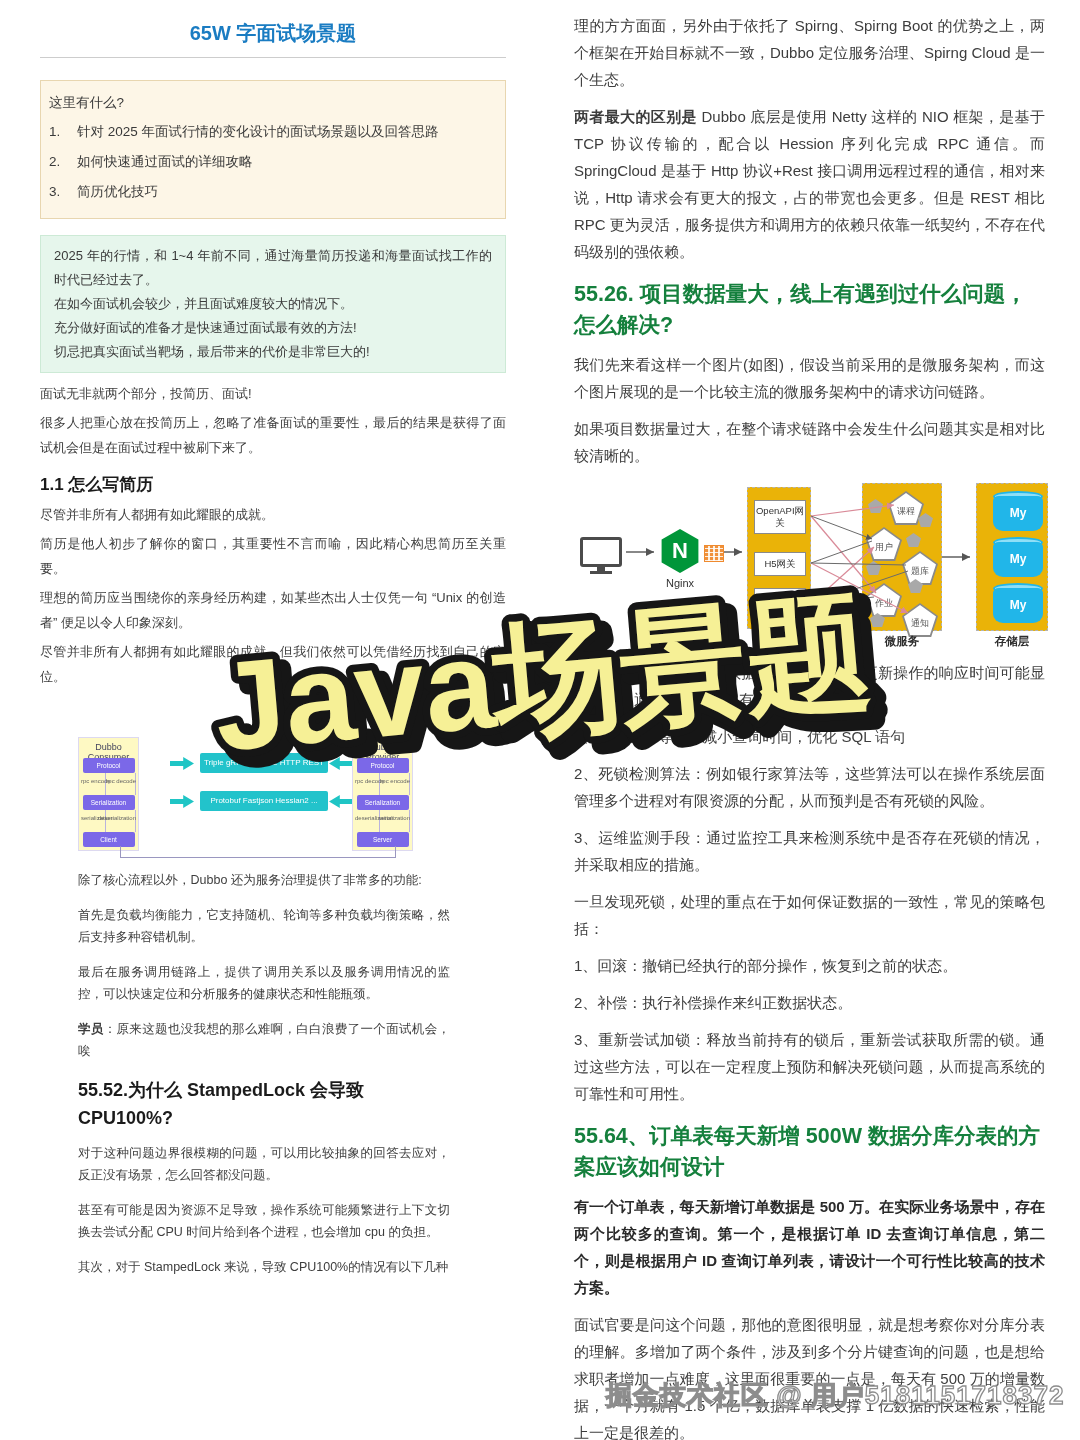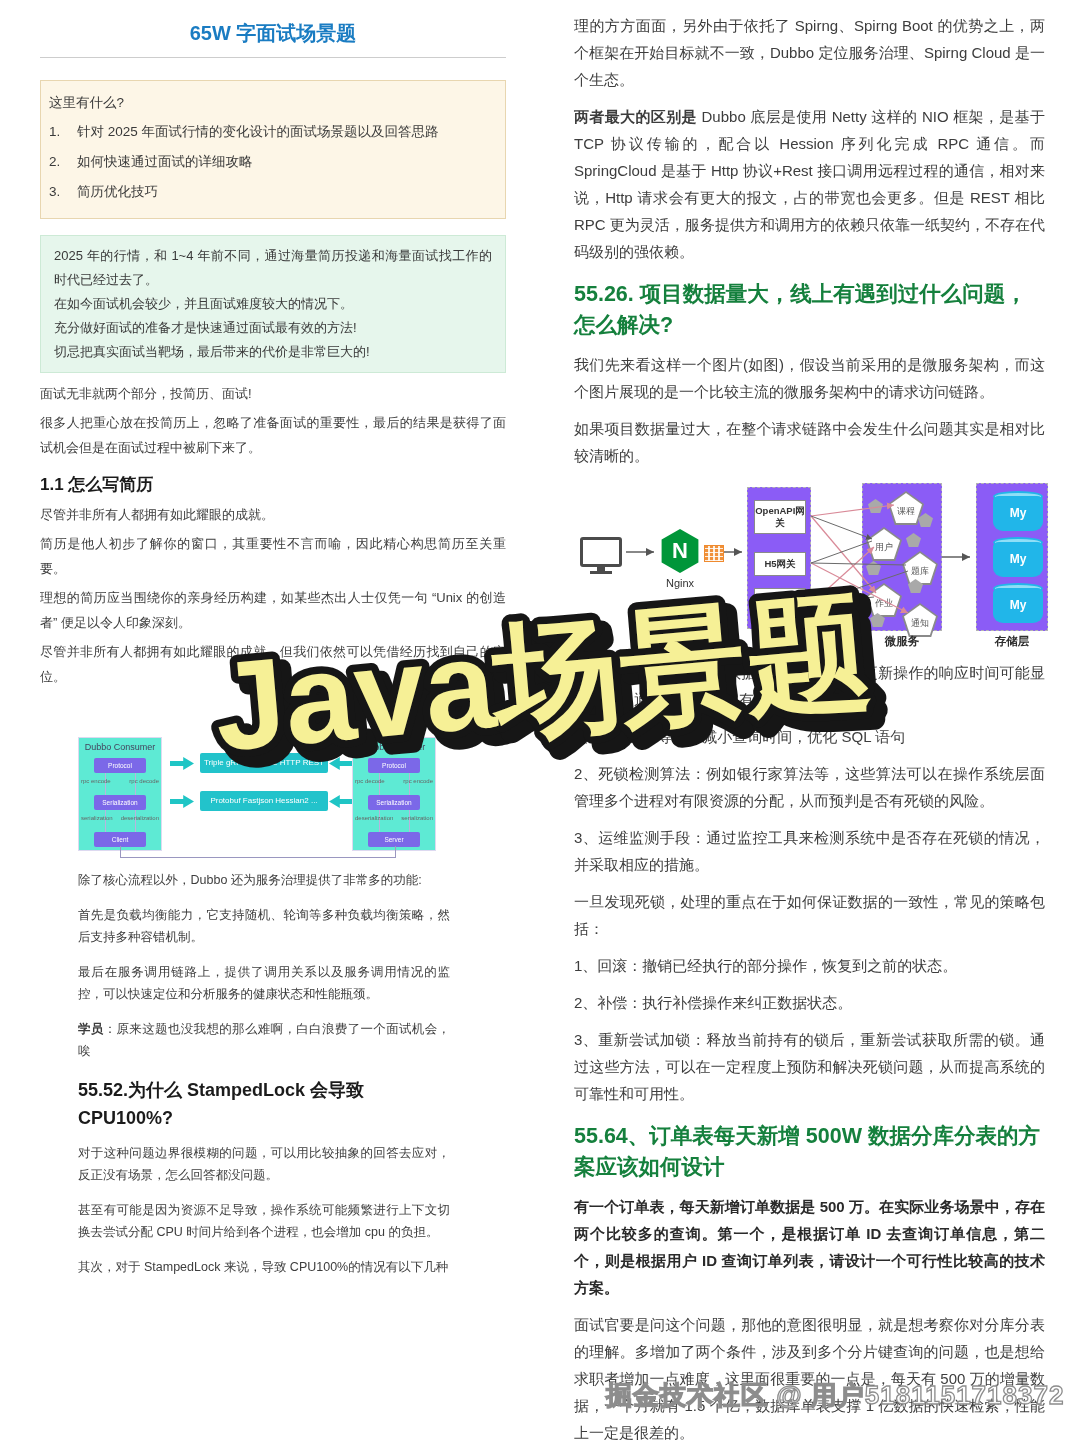--- a/index.html
+++ b/index.html
@@ -30,21 +30,21 @@
   .bs{font-size:12.5px;line-height:22px;margin:0 0 13px;text-align:justify;}
   .h-small{font-size:18px;line-height:28px;font-weight:bold;color:#1b1b1b;margin:14px 0 10px;max-width:320px;}
 
   
   .br{font-size:15px;line-height:27px;margin:0 0 10px;text-align:justify;}
   .h-right{font-size:21.5px;line-height:31px;font-weight:bold;color:#15803d;margin:14px 0 10px;}
   .bold-p{font-weight:bold;color:#2a2a2a;}
 
   
   .dubbo{position:relative;width:358px;height:122px;margin:0 0 10px 0;}
-  .d-panel{position:absolute;top:0;width:84px;height:114px;background:#5eead4;border:1px solid #ddd9f0;box-sizing:border-box;}
+  .d-panel{position:absolute;top:0;width:61px;height:114px;background:#fef9c3;border:1px solid #ddd9f0;box-sizing:border-box;}
   .d-title{font-size:9px;color:#44445e;text-align:center;margin-top:4px;}
   .d-node{position:absolute;left:50%;transform:translateX(-50%);width:52px;height:15px;background:#7b68e8;
           color:#fff;font-size:6.5px;line-height:15px;text-align:center;border-radius:2px;}
   .d-vl{position:absolute;width:1px;height:22px;background:#b9b3dd;}
   .d-el{position:absolute;font-size:6px;color:#666;}
   .el-r{right:2px;}
   .t-box{position:absolute;left:122px;width:128px;height:20px;background:#22c3cb;color:#fff;
          font-size:8px;line-height:20px;text-align:center;border-radius:2px;}
   .b-arrow{position:absolute;width:24px;height:13px;background:#1fc5c5;
            clip-path:polygon(0 30%,55% 30%,55% 0,100% 50%,55% 100%,55% 70%,0 70%);}
@@ -58,21 +58,21 @@
   .monitor::after{content:"";position:absolute;left:50%;transform:translateX(-50%);top:26px;width:8px;height:5px;background:#4b4b4b;}
   .monitor::before{content:"";position:absolute;left:50%;transform:translateX(-50%);top:31px;width:22px;height:3px;background:#4b4b4b;}
   .nginx{position:absolute;left:86px;top:50px;width:40px;height:44px;background:#009639;
          clip-path:polygon(50% 0,96% 24%,96% 76%,50% 100%,4% 76%,4% 24%);
          display:flex;align-items:center;justify-content:center;}
   .nginx b{color:#fff;font-size:22px;}
   .nginx-label{position:absolute;left:78px;top:98px;width:56px;text-align:center;font-size:11px;color:#333;}
   .fw{position:absolute;left:130px;top:66px;width:18px;height:15px;border:1px solid #ef8a2e;
       background:repeating-linear-gradient(0deg,rgba(255,255,255,.85) 0 1px,transparent 1px 4px),
                  repeating-linear-gradient(90deg,#f0913a 0 3px,#fdeedd 3px 5px);}
-  .g-box{position:absolute;border:1px dashed #b3b3b3;background:#8b5cf6;box-sizing:border-box;font-weight:bold;}
+  .g-box{position:absolute;border:1px dashed #b3b3b3;background:#eab308;box-sizing:border-box;}
   .g-label{position:absolute;font-size:11.5px;color:#2e2e2e;text-align:center;font-weight:600;}
   .gw-item{position:absolute;left:6px;width:52px;border:1px solid #8a8a8a;background:#fff;
            font-size:9.5px;line-height:12px;display:flex;align-items:center;justify-content:center;
            text-align:center;color:#333;box-sizing:border-box;}
   .pent{position:absolute;width:36px;height:34px;}
   .po{position:absolute;inset:0;background:#8a8a8a;clip-path:polygon(50% 0,100% 38%,81% 100%,19% 100%,0 38%);}
   .pi{position:absolute;inset:2px;background:#fff;clip-path:polygon(50% 0,100% 38%,81% 100%,19% 100%,0 38%);}
   .pent span{position:absolute;inset:6px 0 0 0;display:flex;align-items:center;justify-content:center;font-size:9px;color:#555;}
   .pent-g{position:absolute;width:15px;height:14px;background:#a9a9a9;clip-path:polygon(50% 0,100% 38%,81% 100%,19% 100%,0 38%);}
   .db{position:absolute;left:419px;width:38px;height:40px;padding-left:12px;}

